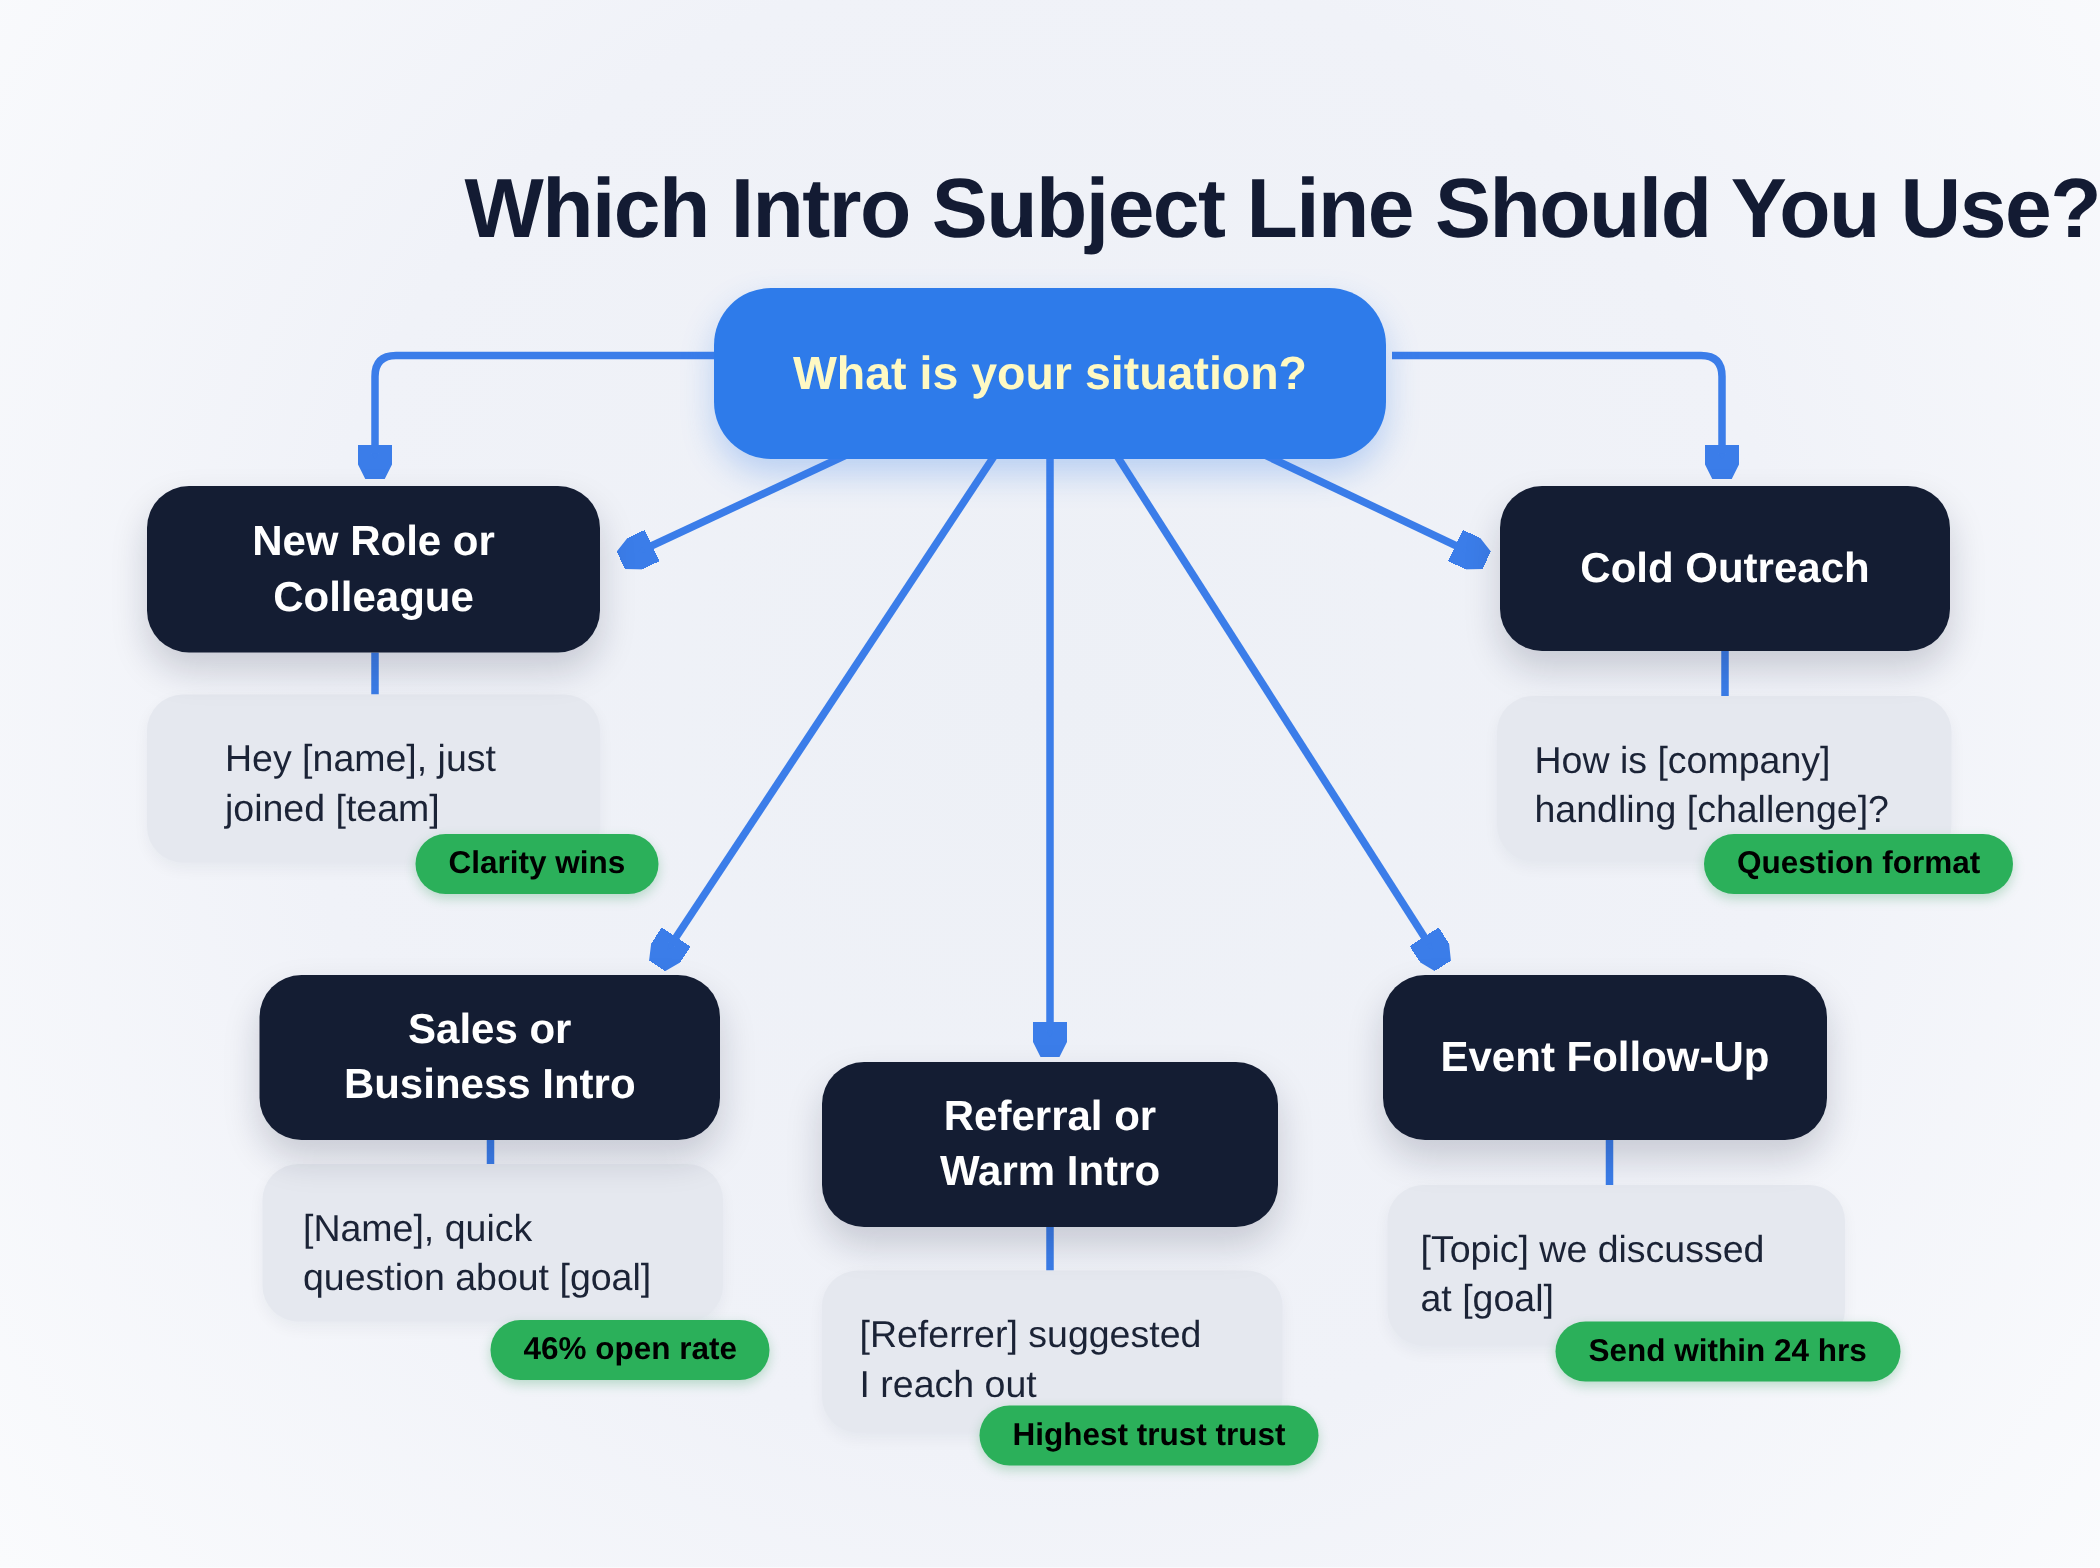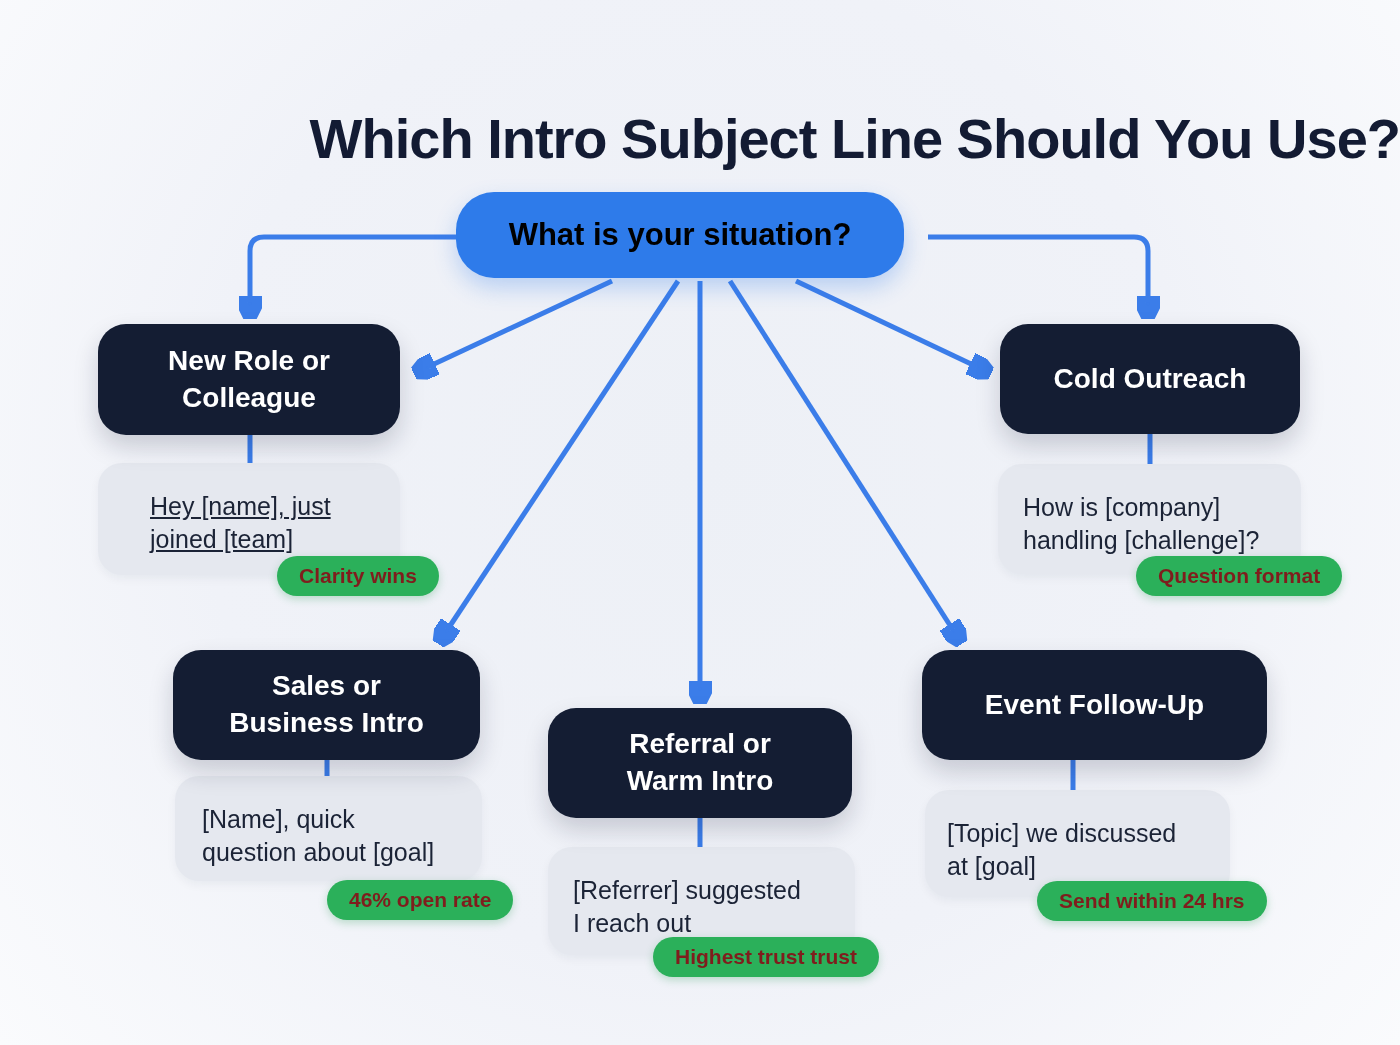--- a/index.html
+++ b/index.html
@@ -37,69 +37,69 @@
     z-index: 2;
     display: flex;
     align-items: center;
     justify-content: center;
     text-align: center;
     white-space: pre-line;
     box-sizing: border-box;
   }
 
   .root-node {
-    left: 456px; top: 192px; width: 448px; height: 86px;
+    left: 476px; top: 192px; width: 448px; height: 114px;
     background: #2e7bea;
     border-radius: 38px;
-    color: #000000;
+    color: #fef9c3;
     font-size: 31px;
     font-weight: 700;
     box-shadow: 0 10px 22px rgba(46,123,234,0.28);
   }
 
   .dark-node {
     background: #141d33;
     border-radius: 28px;
     color: #ffffff;
     font-size: 28px;
     font-weight: 700;
     line-height: 1.32;
     box-shadow: 0 12px 24px rgba(16,24,48,0.18);
   }
   #node-new-role { left: 98px;  top: 324px; width: 302px; height: 111px; }
   #node-cold     { left: 1000px;top: 324px; width: 300px; height: 110px; }
   #node-sales    { left: 173px; top: 650px; width: 307px; height: 110px; }
   #node-referral { left: 548px; top: 708px; width: 304px; height: 110px; }
-  #node-event    { left: 922px; top: 650px; width: 345px; height: 110px; }
+  #node-event    { left: 922px; top: 650px; width: 296px; height: 110px; }
 
   .example {
     position: absolute;
     z-index: 1;
     background: #e5e8ef;
     border-radius: 24px;
     color: #1b2336;
     font-size: 25px;
     line-height: 1.32;
     white-space: pre-line;
     padding: 27px 16px 0 28px;
     box-sizing: border-box;
     box-shadow: 0 4px 10px rgba(25,35,60,0.05);
   }
-  #ex-new-role { left: 98px;  top: 463px; width: 302px; height: 112px; padding-left: 52px; text-decoration: underline; }
+  #ex-new-role { left: 98px;  top: 463px; width: 302px; height: 112px; padding-left: 52px; }
   #ex-cold     { left: 998px; top: 464px; width: 303px; height: 110px; padding-left: 25px; }
   #ex-sales    { left: 175px; top: 776px; width: 307px; height: 105px; padding-left: 27px; }
   #ex-referral { left: 548px; top: 847px; width: 307px; height: 108px; padding-left: 25px; }
   #ex-event    { left: 925px; top: 790px; width: 305px; height: 107px; padding-left: 22px; }
 
   .badge {
     position: absolute;
     z-index: 3;
     background: #2bb05a;
     border-radius: 999px;
-    color: #7f1d1d;
+    color: #000000;
     font-weight: 700;
     font-size: 21px;
     line-height: 1;
     padding: 9px 22px 10px 22px;
     white-space: nowrap;
     box-shadow: 0 3px 8px rgba(36,150,80,0.28);
   }
   #badge-new-role { left: 277px;  top: 556px; }
   #badge-cold     { left: 1136px; top: 556px; }
   #badge-sales    { left: 327px;  top: 880px; }

